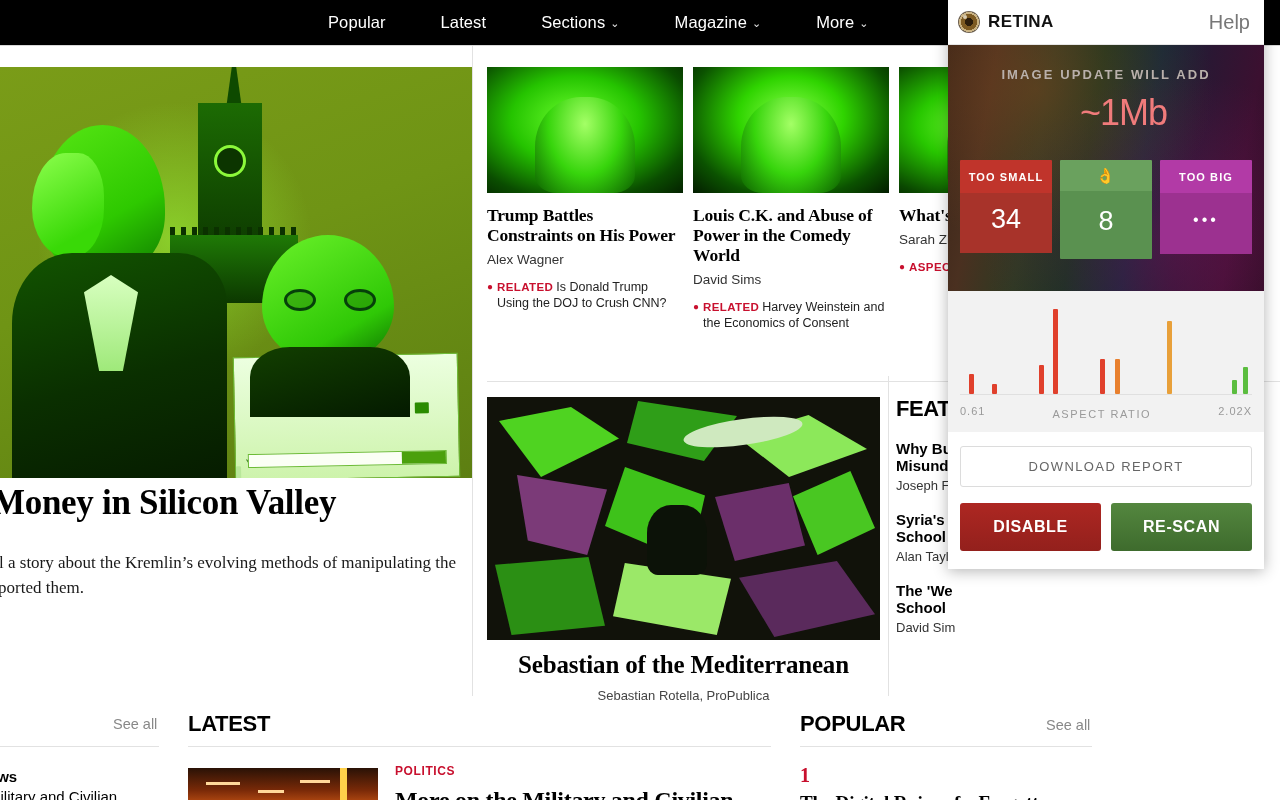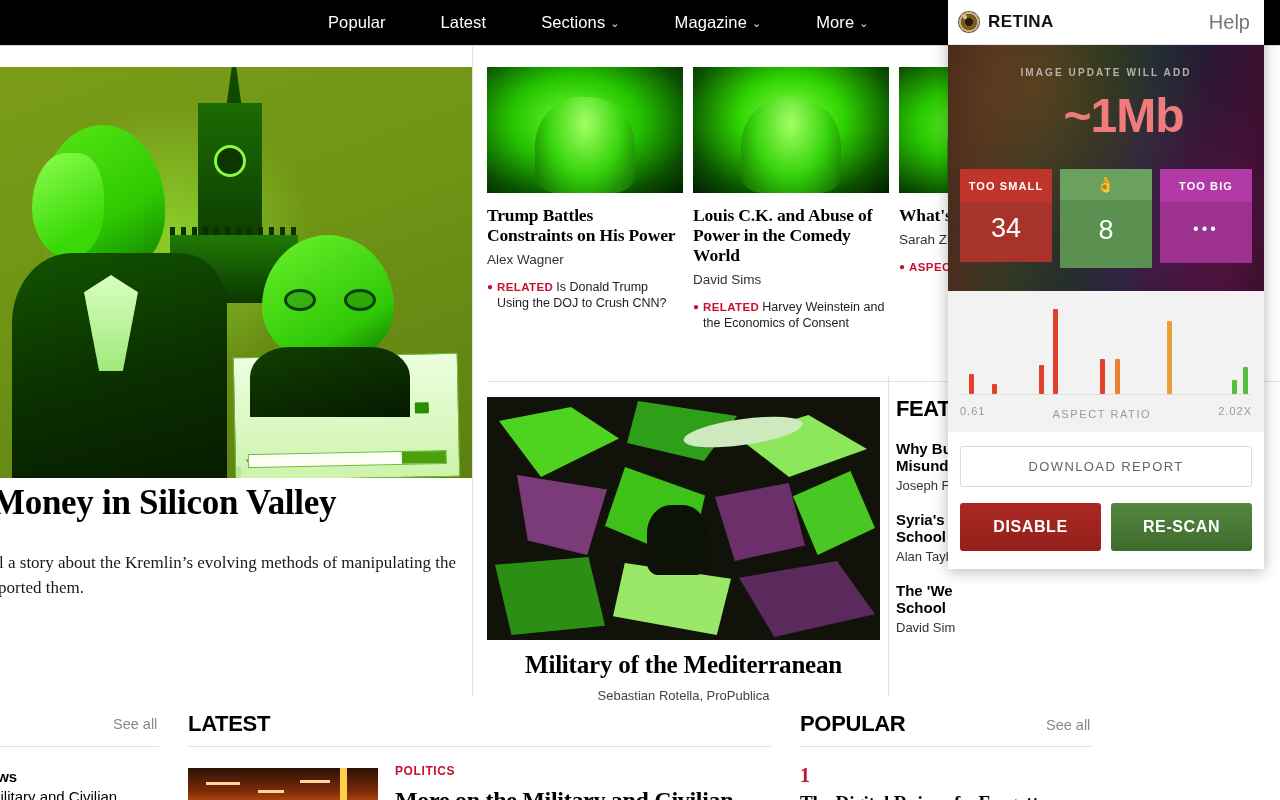--- a/index.html
+++ b/index.html
@@ -232,22 +232,22 @@
         #3b1030 88%,
         #2b0d22 100%);
   }
   .ext-hero::before {
     content:""; position:absolute; inset:0;
     background: radial-gradient(ellipse at 28% 18%, rgba(120,70,30,.55) 0%, rgba(0,0,0,0) 55%),
                 radial-gradient(ellipse at 72% 80%, rgba(120,20,90,.45) 0%, rgba(0,0,0,0) 60%);
     pointer-events:none;
   }
   .ext-hero > * { position:relative; }
-  .ext-sub { text-align:center; font-size:10px; letter-spacing:2.1px; font-weight:bold; color:#b9b0ab; }
-  .ext-size { text-align:center; font-size:48px; font-weight:bold; color:#f07b7b; margin-top:10px; letter-spacing:-1px;padding-left:35px; }
+  .ext-sub { text-align:center; font-size:13px; letter-spacing:2.1px; font-weight:bold; color:#b9b0ab; }
+  .ext-size { text-align:center; font-size:36px; font-weight:normal; color:#f07b7b; margin-top:10px; letter-spacing:-1px;padding-left:35px; }
 
   .cards { display:flex; gap:8px; padding:0 12px; margin-top:26px; }
   .card { flex:1; border-radius:1px; overflow:hidden; text-align:center; cursor:pointer; }
   .card .cap { font-size:11px; font-weight:bold; letter-spacing:1.1px; padding:11px 0 10px; color:#fff; }
   .card .val { font-size:27px; padding:11px 0 18px; color:#fff; font-weight:normal; }
   .card-small .cap { background:#c0342b; } .card-small .val { background:#a8332a; }
   .card-ok .cap { background:#6aa15e; } .card-ok .val { background:#5a9150; }
   .card-ok .cap { font-size:15px; letter-spacing:0; padding:7px 0 6px; }
   .card-ok .val { padding:15px 0 22px; }
   .card-big .cap { background:#b23aa6; } .card-big .val { background:#9c3190; }
@@ -411,21 +411,21 @@
       <div class="fi-shape" style="left:30px; top:78px; width:90px; height:80px; background:#7b3a78; clip-path:polygon(0 0,100% 18%,78% 100%,12% 82%);"></div>
       <div class="fi-shape" style="left:118px; top:70px; width:100px; height:95px; background:#3ec21a; clip-path:polygon(20% 0,100% 30%,85% 100%,0 62%);"></div>
       <div class="fi-shape" style="left:228px; top:86px; width:90px; height:78px; background:#6b2f6a; clip-path:polygon(0 18%,82% 0,100% 80%,22% 100%);"></div>
       <div class="fi-shape" style="left:306px; top:74px; width:82px; height:84px; background:#49c722; clip-path:polygon(0 30%,70% 0,100% 68%,30% 100%);"></div>
       <div class="fi-shape" style="left:8px; top:160px; width:110px; height:78px; background:#2b8f14; clip-path:polygon(0 10%,85% 0,100% 88%,15% 100%);"></div>
       <div class="fi-shape" style="left:126px; top:166px; width:118px; height:72px; background:#9be868; clip-path:polygon(10% 0,100% 22%,88% 100%,0 74%);"></div>
       <div class="fi-shape" style="left:252px; top:164px; width:136px; height:76px; background:#5a2a5c; clip-path:polygon(0 22%,72% 0,100% 70%,26% 100%);"></div>
       <div class="fi-shape" style="left:160px; top:108px; width:60px; height:70px; background:#0c1208; border-radius:40% 40% 18% 18%;"></div>
       <div class="fi-shape" style="left:196px; top:22px; width:120px; height:26px; background:#cfe9bf; border-radius:50%; transform:rotate(-8deg);"></div>
     </div>
-    <div class="feature-caption">Military of the Mediterranean</div>
+    <div class="feature-caption">Sebastian of the Mediterranean</div>
     <div class="feature-byline">Sebastian Rotella, ProPublica</div>
 
     <div class="features">
       <div class="features-head">FEATU</div>
       <div class="feat-item">
         <div class="feat-title">Why Bu</div>
         <div class="feat-title">Misunde</div>
         <div class="feat-author">Joseph F.</div>
       </div>
       <div class="feat-item">

